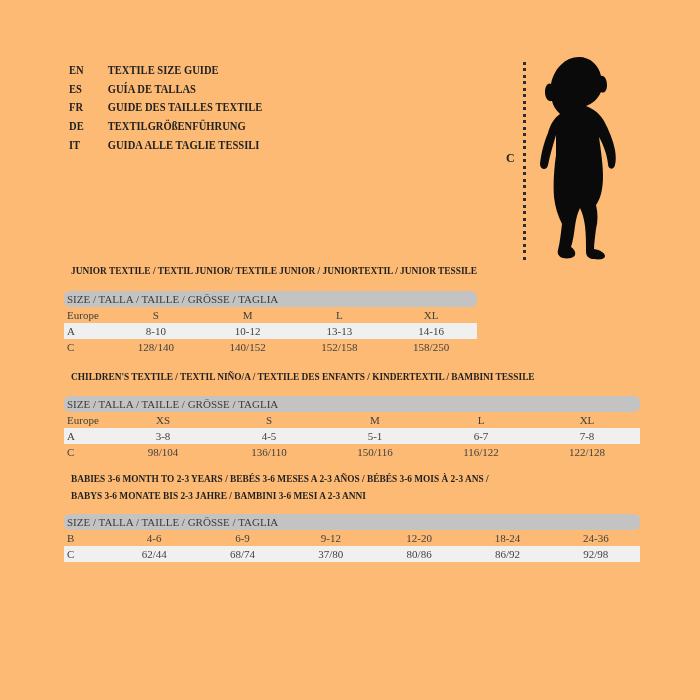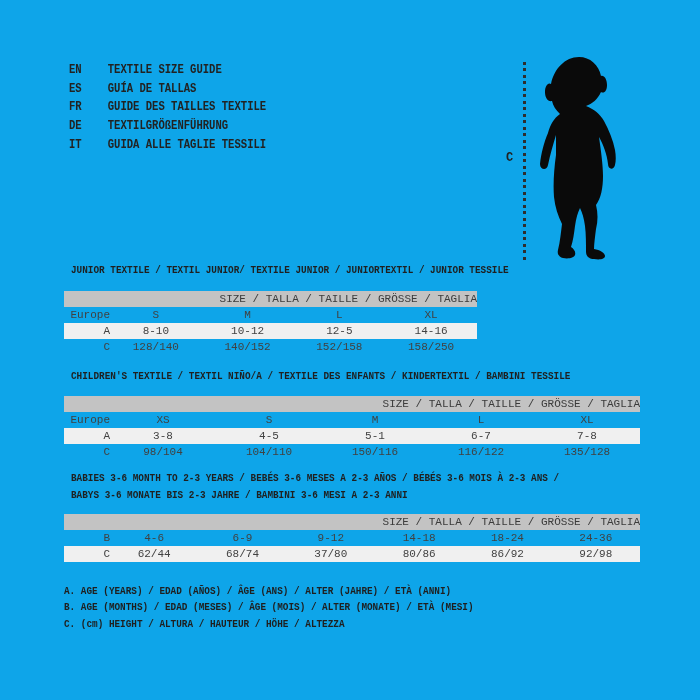--- a/index.html
+++ b/index.html
@@ -1,17 +1,17 @@
 <!DOCTYPE html>
 <html><head>
 <meta charset="utf-8">
 <style>
   html,body{margin:0;padding:0;background:#ffffff;}
-  .page{position:relative;width:700px;height:700px;background:#0ea5e9;overflow:hidden;
-        font-family:Liberation Mono, monospace;color:#1d1d1d;}
+  .page{position:relative;width:700px;height:700px;background:#fdba74;overflow:hidden;
+        font-family:Liberation Serif, serif;color:#1d1d1d;}
 
   
   .lang-block{position:absolute;left:69px;top:61px;}
   .lang-row{display:flex;line-height:18.7px;font-size:12px;font-weight:bold;color:#222;
             transform:scaleX(.88);transform-origin:left center;white-space:nowrap;}
   .lang-code{width:44px;flex:0 0 44px;}
 
   
   .dash-line{position:absolute;left:523px;top:62px;width:3px;height:198px;
              background:repeating-linear-gradient(to bottom,#2e2e2e 0 3px,transparent 3px 6.5px);}
@@ -25,22 +25,22 @@
   .t2{left:71px;top:370px;}
   .t3{left:71px;top:470px;line-height:16.5px;}
 
   
   .size-table{position:absolute;border-collapse:collapse;table-layout:fixed;}
   .tbl1{left:64px;top:291px;width:413px;}
   .tbl2{left:64px;top:396px;width:576px;}
   .tbl3{left:64px;top:514px;width:576px;}
   .size-table td{height:16px;line-height:16px;font-size:11px;color:#414141;
                  text-align:center;padding:0;white-space:nowrap;overflow:hidden;}
-  .size-table td.lbl{text-align:right;padding-left:3px;}
-  .size-table tr.hdr td{background:#c3c3c3;color:#3b3b3b;text-align:right;padding-left:3px;}
+  .size-table td.lbl{text-align:left;padding-left:3px;}
+  .size-table tr.hdr td{background:#c3c3c3;color:#3b3b3b;text-align:left;padding-left:3px;border-radius:6px;}
   .size-table tr.alt td{background:#f0f0f0;}
 
   
   .notes{position:absolute;left:64px;top:583px;}
   .note-line{font-size:11px;font-weight:bold;color:#1f1f1f;line-height:16.3px;
              white-space:nowrap;transform:scaleX(.85);transform-origin:left center;}
 </style>
 </head>
 <body>
 
@@ -100,21 +100,21 @@
       <td class="lbl">Europe</td>
       <td>S</td>
       <td>M</td>
       <td>L</td>
       <td>XL</td>
     </tr>
     <tr class="alt">
       <td class="lbl">A</td>
       <td>8-10</td>
       <td>10-12</td>
-      <td>12-5</td>
+      <td>13-13</td>
       <td>14-16</td>
     </tr>
     <tr>
       <td class="lbl">C</td>
       <td>128/140</td>
       <td>140/152</td>
       <td>152/158</td>
       <td>158/250</td>
     </tr>
   </tbody>
@@ -146,24 +146,24 @@
       <td class="lbl">A</td>
       <td>3-8</td>
       <td>4-5</td>
       <td>5-1</td>
       <td>6-7</td>
       <td>7-8</td>
     </tr>
     <tr>
       <td class="lbl">C</td>
       <td>98/104</td>
-      <td>104/110</td>
+      <td>136/110</td>
       <td>150/116</td>
       <td>116/122</td>
-      <td>135/128</td>
+      <td>122/128</td>
     </tr>
   </tbody>
     </table>
 
   <div class="sec-title t3">
     <div>BABIES 3-6 MONTH TO 2-3 YEARS / BEBÉS 3-6 MESES A 2-3 AÑOS / BÉBÉS 3-6 MOIS À 2-3 ANS /</div>
     <div>BABYS 3-6 MONATE BIS 2-3 JAHRE / BAMBINI 3-6 MESI A 2-3 ANNI</div>
   </div>
   <table class="size-table tbl3">
     <colgroup>
@@ -177,35 +177,30 @@
       </colgroup>
     <tbody>
         <tr class="hdr">
           <td colspan="7">SIZE / TALLA / TAILLE / GRÖSSE / TAGLIA</td>
         </tr>
     <tr>
       <td class="lbl">B</td>
       <td>4-6</td>
       <td>6-9</td>
       <td>9-12</td>
-      <td>14-18</td>
+      <td>12-20</td>
       <td>18-24</td>
       <td>24-36</td>
     </tr>
     <tr class="alt">
       <td class="lbl">C</td>
       <td>62/44</td>
       <td>68/74</td>
       <td>37/80</td>
       <td>80/86</td>
       <td>86/92</td>
       <td>92/98</td>
     </tr>
   </tbody>
     </table>
 
-  <div class="notes">
-    <div class="note-line">A. AGE (YEARS) / EDAD (AÑOS) / ÂGE (ANS) / ALTER (JAHRE) / ETÀ (ANNI)</div>
-    <div class="note-line">B. AGE (MONTHS) / EDAD (MESES) / ÂGE (MOIS) / ALTER (MONATE) / ETÀ (MESI)</div>
-    <div class="note-line">C. (cm) HEIGHT / ALTURA / HAUTEUR / HÖHE / ALTEZZA</div>
-  </div>
 
 </div>
 
 </body></html>

